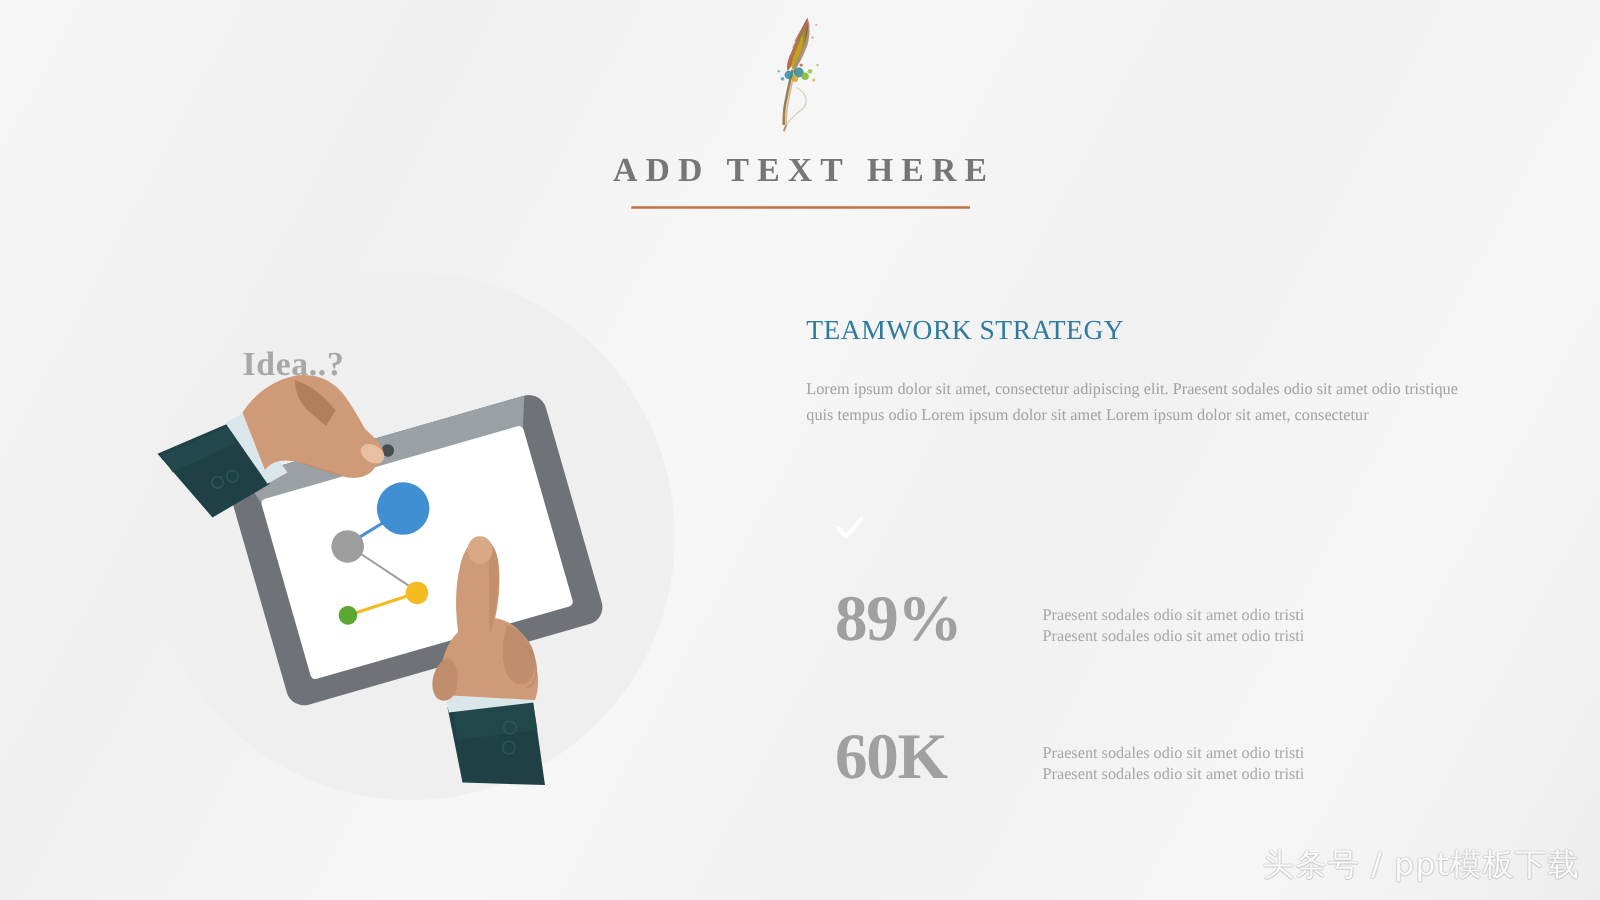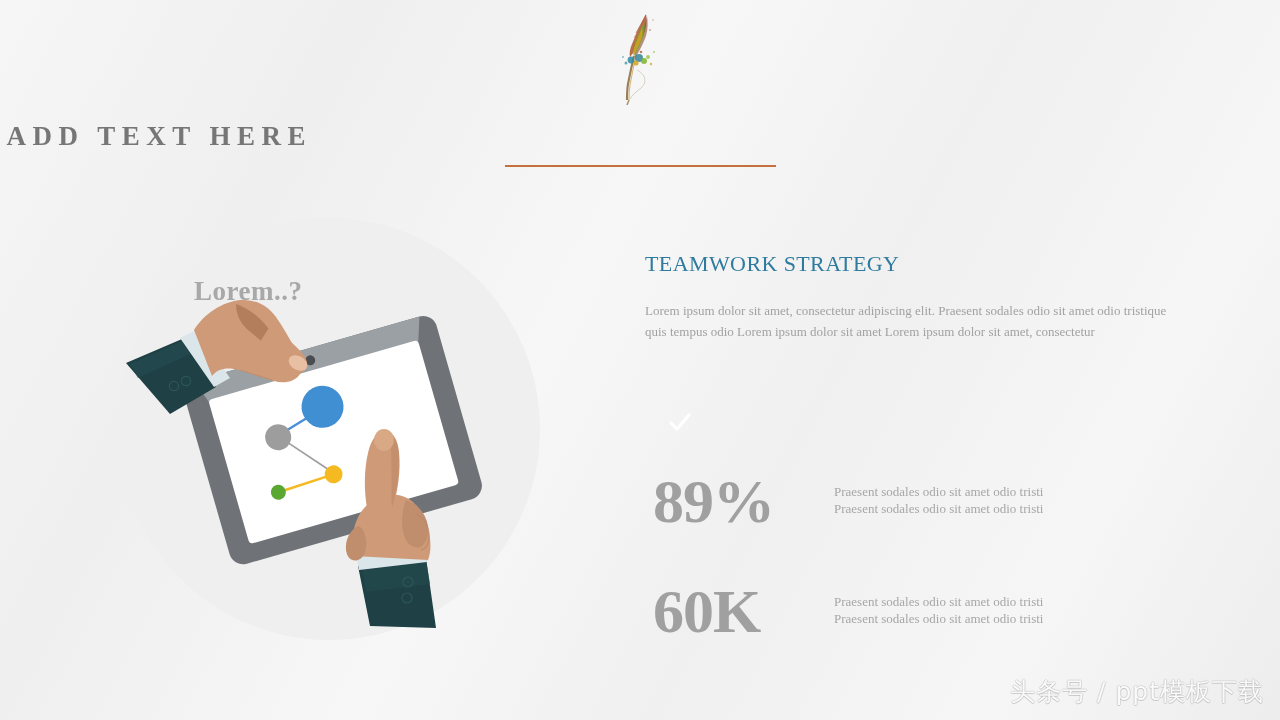--- a/index.html
+++ b/index.html
@@ -31,21 +31,21 @@
         #ededed 100%);
     overflow: hidden;
   }
 
   
   .header {
     position: absolute;
     left: 0;
     top: 8px;
     width: 1280px;
-    text-align: left;
+    text-align: center;
   }
   .quill-wrap {
     width: 60px;
     height: 100px;
     margin: 0 auto;
     display: block;
   }
   .deck-title {
     margin: 14px 0 0 0;
     font-family: "Liberation Serif", serif;
@@ -134,24 +134,24 @@
     left: 645px;
     top: 470px;
     width: 540px;
   }
   .stat-row {
     position: relative;
     height: 110px;
   }
   .stat-value {
     position: absolute;
-    left: 8px;
+    left: 23px;
     top: 0;
     font-family: "Liberation Serif", serif;
-    font-size: 62px;
+    font-size: 52px;
     font-weight: 700;
     color: #a0a0a0;
     line-height: 1;
     letter-spacing: -1px;
     white-space: nowrap;
   }
   .stat-desc {
     position: absolute;
     left: 189px;
     top: 13px;
@@ -223,21 +223,21 @@
     </span>
 
     <div class="deck-title">ADD TEXT HERE</div>
 
     <div class="title-rule"></div>
   </div>
 
   <div class="illustration">
     <div class="illus-circle"></div>
 
-    <div class="idea-label">Lorem..?</div>
+    <div class="idea-label">Idea..?</div>
 
     <svg class="illus-svg" width="422" height="422" viewBox="0 0 422 422" xmlns="http://www.w3.org/2000/svg">
 
       <g transform="rotate(-16 211 215)">
 
         <rect x="82" y="128" width="262" height="190" rx="14" ry="14" fill="#6f7377"></rect>
 
         <path d="M96 128 L330 128 L322 152 L104 152 Z" fill="#9ba0a4"></path>
 
         <rect x="104" y="150" width="218" height="150" rx="4" ry="4" fill="#ffffff"></rect>

